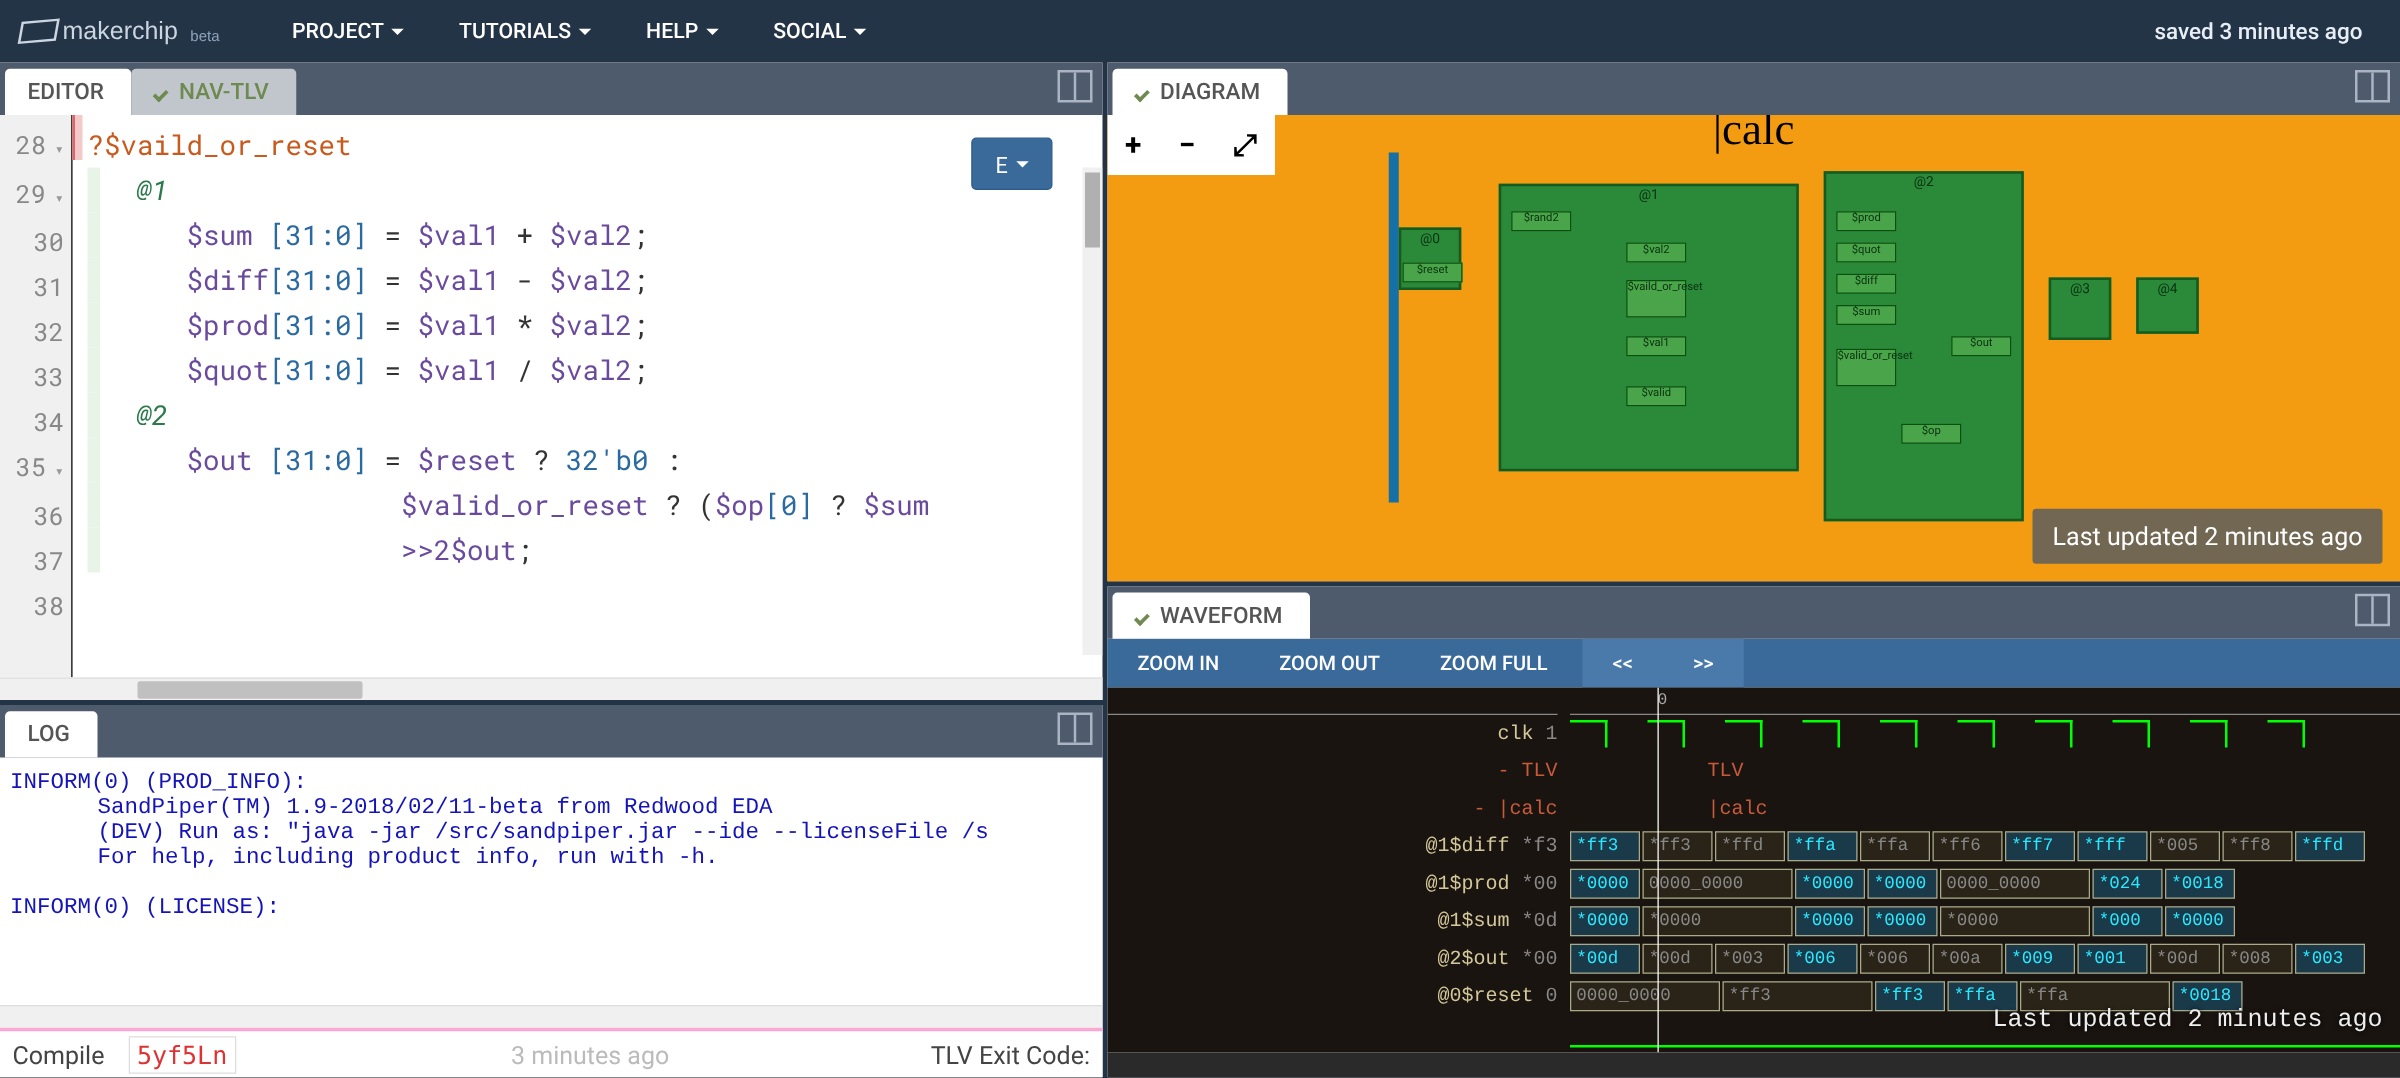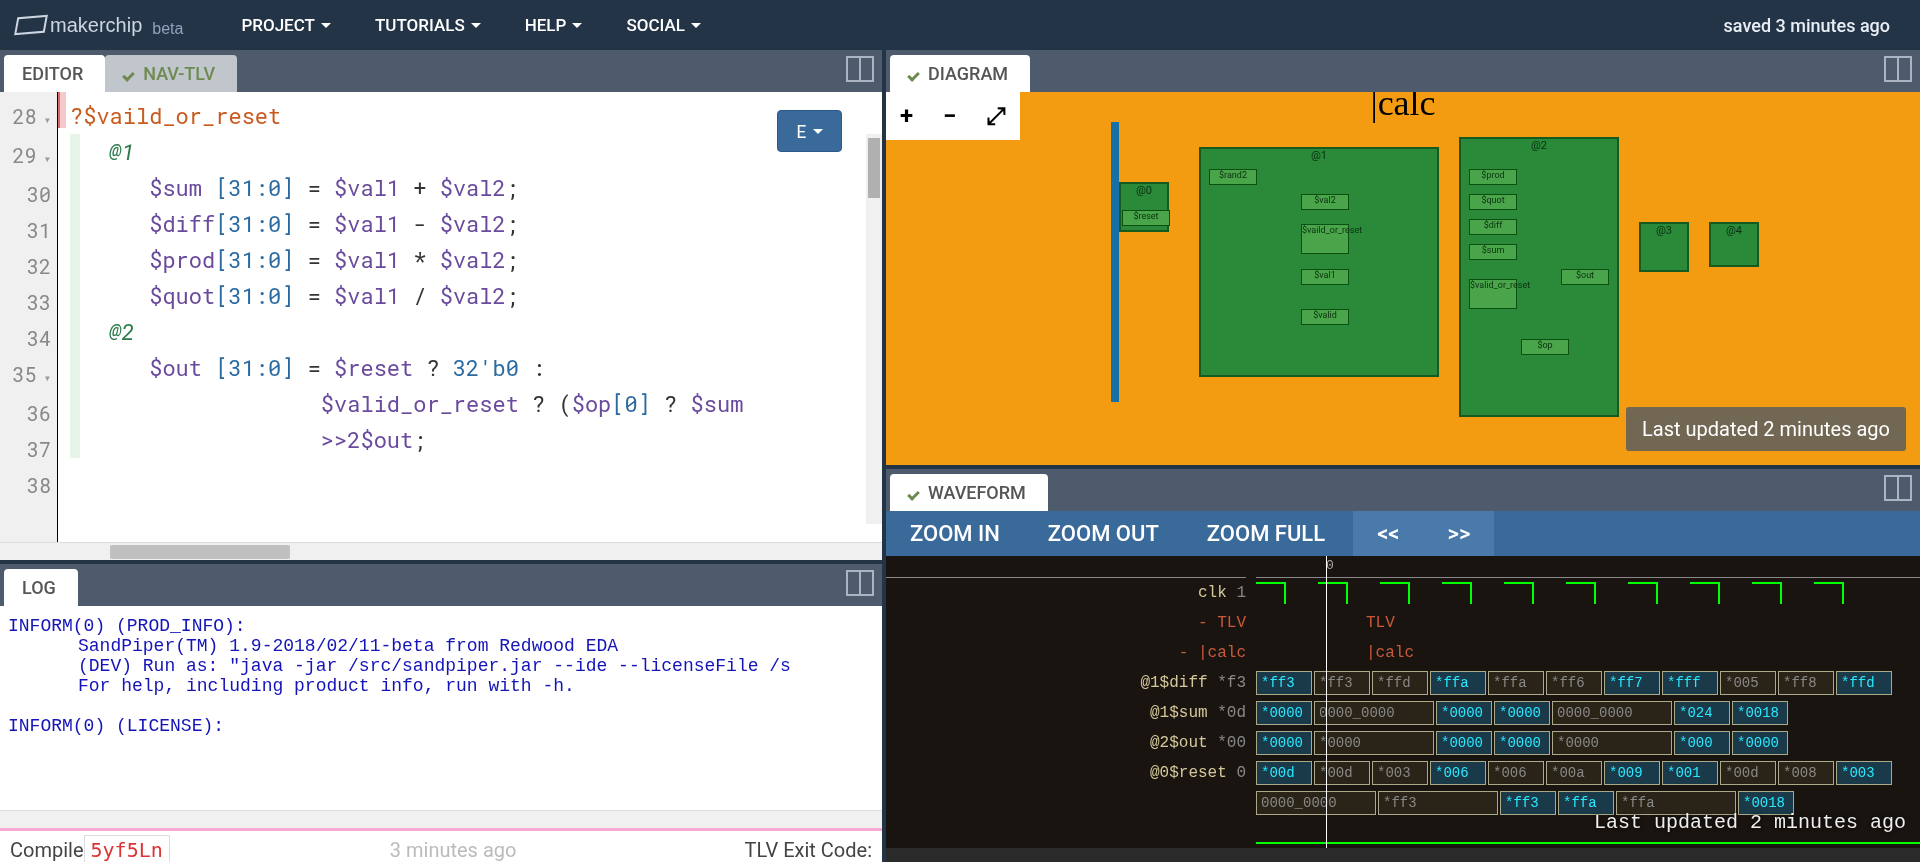--- a/index.html
+++ b/index.html
@@ -1,20 +1,20 @@
 <!DOCTYPE html>
 <html><head>
 <meta charset="utf-8">
 <style>
 * { margin:0; padding:0; box-sizing:border-box; }
 body { font-family:'Roboto',Arial,sans-serif; background:#1f2a3a; width:1920px; height:862px; overflow:hidden; font-size:16px; }
 .header { background:#243447; height:50px; display:flex; align-items:center; padding:0 10px; color:#fff; }
 .logo { font-family:Arial; font-size:20px; color:#ccd5e0; padding:0 6px; display:flex; align-items:center; gap:4px; }
 .logo-icon { width:30px; height:18px; border:2px solid #ccd5e0; transform:skewX(-15deg) rotate(-5deg); }
-.logo-beta { font-size:16px; color:#8fa3bb; margin-left:6px; margin-top:8px; }
+.logo-beta { font-size:12px; color:#8fa3bb; margin-left:6px; margin-top:8px; }
 .menu { display:flex; gap:0; margin-left:30px; }
 .menu-item { padding:14px 22px; color:#fff; font-size:17px; font-weight:500; cursor:pointer; display:flex; align-items:center; gap:6px; }
 .caret { width:0; height:0; border-left:5px solid transparent; border-right:5px solid transparent; border-top:5px solid #fff; }
 .header-status { margin-left:auto; color:#e8eef6; font-size:18px; font-weight:500; padding-right:20px; }
 
 .workspace { display:grid; grid-template-columns:882px 4px 1fr; height:812px; }
 .left-col, .right-col { display:flex; flex-direction:column; }
 .vsplit { background:#243447; }
 
 .pane { background:#fff; display:flex; flex-direction:column; position:relative; }
@@ -46,21 +46,21 @@
 .vscroll{position:absolute; right:0; top:42px; bottom:18px; width:16px; background:#f0f0f0;}
 .vscroll-thumb{position:absolute; top:4px; left:2px; width:12px; height:60px; background:#b0b0b0;}
 
 .hsplit { height:4px; background:#243447; }
 
 
 .log-pane { flex:1; }
 .log-body { flex:1; font-family:'Courier New',monospace; font-size:18px; padding:10px 8px; color:#1414b8; background:#fff; overflow:hidden;}
 .log-body .indent{padding-left:70px;}
 .log-footer{height:40px; background:#fff; border-top:3px solid #f9a8d4; display:flex; align-items:center; padding:0 10px; font-size:20px; color:#444;}
-.log-footer .compile-code{color:#d33; font-family:monospace; margin-left:0; border:1px solid #ddd; padding:2px 6px;}
+.log-footer .compile-code{color:#d33; font-family:monospace; margin-left:19px; border:1px solid #ddd; padding:2px 6px;}
 .log-footer .ago{color:#bbb; margin-left:220px;}
 .log-footer .exit{margin-left:auto;}
 
 
 .diagram-pane { height:415px; }
 .diagram-body { flex:1; background:#f39c12; position:relative; overflow:hidden; }
 .diag-toolbar { position:absolute; left:0; top:0; background:#fff; padding:10px 14px; display:flex; gap:30px; z-index:5;}
 .diag-toolbar span{font-size:24px; font-weight:bold; cursor:pointer;}
 .diag-title{position:absolute; top:-10px; left:50%; transform:translateX(-50%); font-size:36px; font-family:serif; color:#000;}
 .diag-pipe{position:absolute; left:225px; top:30px; width:830px; height:280px; border-left:8px solid #1570a6; border-right:8px solid #1570a6;}
@@ -69,21 +69,21 @@
 .stage.s1{left:80px; top:25px; width:240px; height:230px;}
 .stage.s2{left:340px; top:15px; width:160px; height:280px;}
 .stage.s3{left:520px; top:100px; width:50px; height:50px;}
 .stage.s4{left:590px; top:100px; width:50px; height:45px;}
 .subbox{position:absolute; background:#4aa54a; border:1px solid #0a5010; width:48px; height:16px; font-size:9px; text-align:center; color:#0a3010;}
 .diag-status{position:absolute; right:14px; bottom:14px; background:rgba(80,90,100,0.8); color:#fff; padding:10px 16px; font-size:20px; border-radius:3px;}
 
 
 .wave-pane { flex:1; }
 .wave-toolbar{background:#3a6a9a; display:flex;}
-.wave-btn{padding:10px 24px; color:#fff; font-size:22px; font-weight:500; cursor:pointer;}
+.wave-btn{padding:10px 24px; color:#fff; font-size:16px; font-weight:500; cursor:pointer;}
 .wave-nav{background:#4a7aaa; display:flex; margin-left:4px;}
 .wave-body{flex:1; background:#1a1410; display:flex; font-family:'Courier New',monospace; font-size:16px; position:relative; overflow:hidden;}
 .wave-names{width:370px; text-align:right; padding-right:10px;}
 .wave-row{height:30px; line-height:30px; color:#d4c89a;}
 .wave-row.hdr{color:#c85a3a;}
 .wave-row .minus{color:#c85a3a;}
 .wave-vals{flex:1; position:relative;}
 .wave-ruler{height:22px; border-bottom:1px solid #888; position:relative; color:#aaa; font-size:13px;}
 .wave-ruler .zero{position:absolute; left:70px; top:2px;}
 .wave-marker{position:absolute; left:70px; top:0; bottom:0; width:1px; background:#fff; z-index:3;}
@@ -292,20 +292,21 @@
           <div class="wave-btn">&gt;&gt;</div>
         </div>
       </div>
       <div class="wave-body">
         <div class="wave-names" id="wave-names">
           <div class="wave-ruler"></div>
         <div class="wave-row">clk  <span style="color:#888">1</span></div>
             <div class="wave-row hdr"><span class="minus">- </span>TLV</div>
             <div class="wave-row hdr"><span class="minus">- </span>|calc</div>
             <div class="wave-row">@1$diff  <span style="color:#888">*f3</span></div>
+            <div class="wave-row">@1$prod  <span style="color:#888">*00</span></div>
             <div class="wave-row">@1$sum  <span style="color:#888">*0d</span></div>
             <div class="wave-row">@2$out  <span style="color:#888">*00</span></div>
             <div class="wave-row">@0$reset  <span style="color:#888">0</span></div>
           </div>
         <div class="wave-vals" id="wave-vals">
           <div class="wave-ruler">
               <span class="zero">0</span>
             </div>
           <div class="wave-marker"></div>
         <div class="clk-wave">

